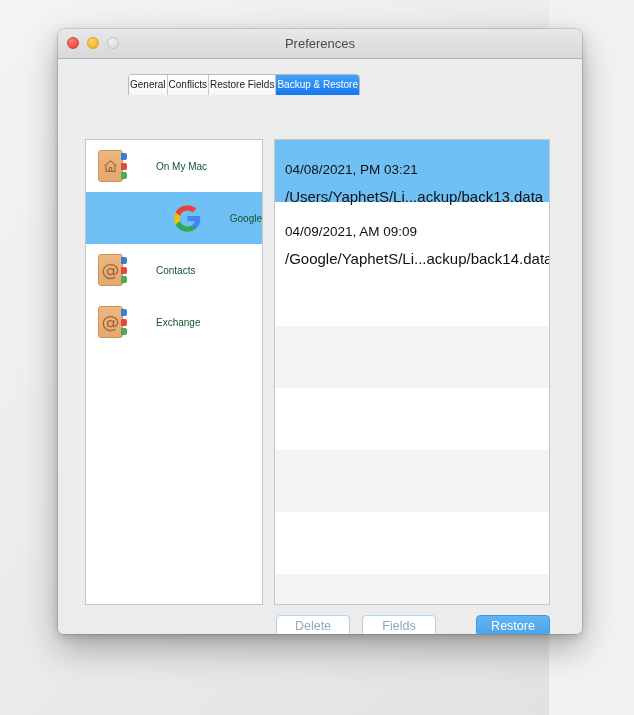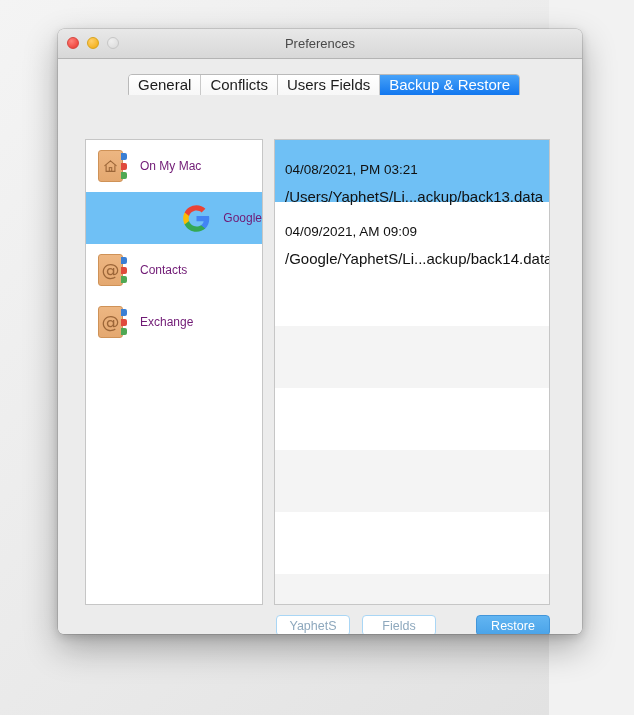--- a/index.html
+++ b/index.html
@@ -95,23 +95,23 @@
     left: 70px;
     top: 15px;
     display: flex;
     height: 22px;
     border-radius: 4px;
     overflow: hidden;
     border: 1px solid #b9b9b9;
     box-shadow: 0 1px 0 rgba(255,255,255,0.7);
   }
   .tab {
-    font-size: 15px;
+    font-size: 10px;
     color: #1c1c1c;
-    padding: 0 9px;
+    padding: 0 1px;
     line-height: 20px;
     height: 20px;
     background: linear-gradient(to bottom, #ffffff 0%, #f7f7f7 100%);
     border-right: 1px solid #c9c9c9;
     white-space: nowrap;
     cursor: default;
     display: flex;
     align-items: center;
   }
   .tab:last-child { border-right: none; }
@@ -149,23 +149,23 @@
     height: 52px;
     padding-left: 12px;
     box-sizing: border-box;
     cursor: default;
   }
   .src-row.selected {
     background: #6fc0f5;
     justify-content: flex-end;
   }
   .src-label {
-    font-size: 12px;
-    color: #701a75;
-    margin-left: 12px;
+    font-size: 10px;
+    color: #14532d;
+    margin-left: 28px;
     white-space: nowrap;
   }
 
   
   .abicon {
     position: relative;
     width: 30px;
     height: 32px;
     flex: none;
   }
@@ -292,21 +292,21 @@
         <span class="light light-min"></span>
         <span class="light light-zoom"></span>
       </div>
       <div id="window-title">Preferences</div>
     </div>
 
     <div id="tabzone">
       <div id="tabbar">
         <div class="tab">General</div>
         <div class="tab">Conflicts</div>
-        <div class="tab">Users Fields</div>
+        <div class="tab">Restore Fields</div>
         <div class="tab active">Backup &amp; Restore</div>
       </div>
     </div>
 
     <div id="content">
 
       <div id="sidebar">
 
         <div class="src-row">
           <span class="abicon">
@@ -383,20 +383,20 @@
         <div class="bk-row odd"></div>
         <div class="bk-row even"></div>
         <div class="bk-row odd"></div>
         <div class="bk-row even"></div>
         <div class="bk-row odd"></div>
         <div class="bk-row even"></div>
 
       </div>
 
       <div id="buttons">
-        <div class="btn btn-muted">YaphetS</div>
+        <div class="btn btn-muted">Delete</div>
         <div class="btn btn-muted">Fields</div>
         <div class="btn btn-default">Restore</div>
       </div>
 
     </div>
   </div>
 </div>
 
 </body></html>

